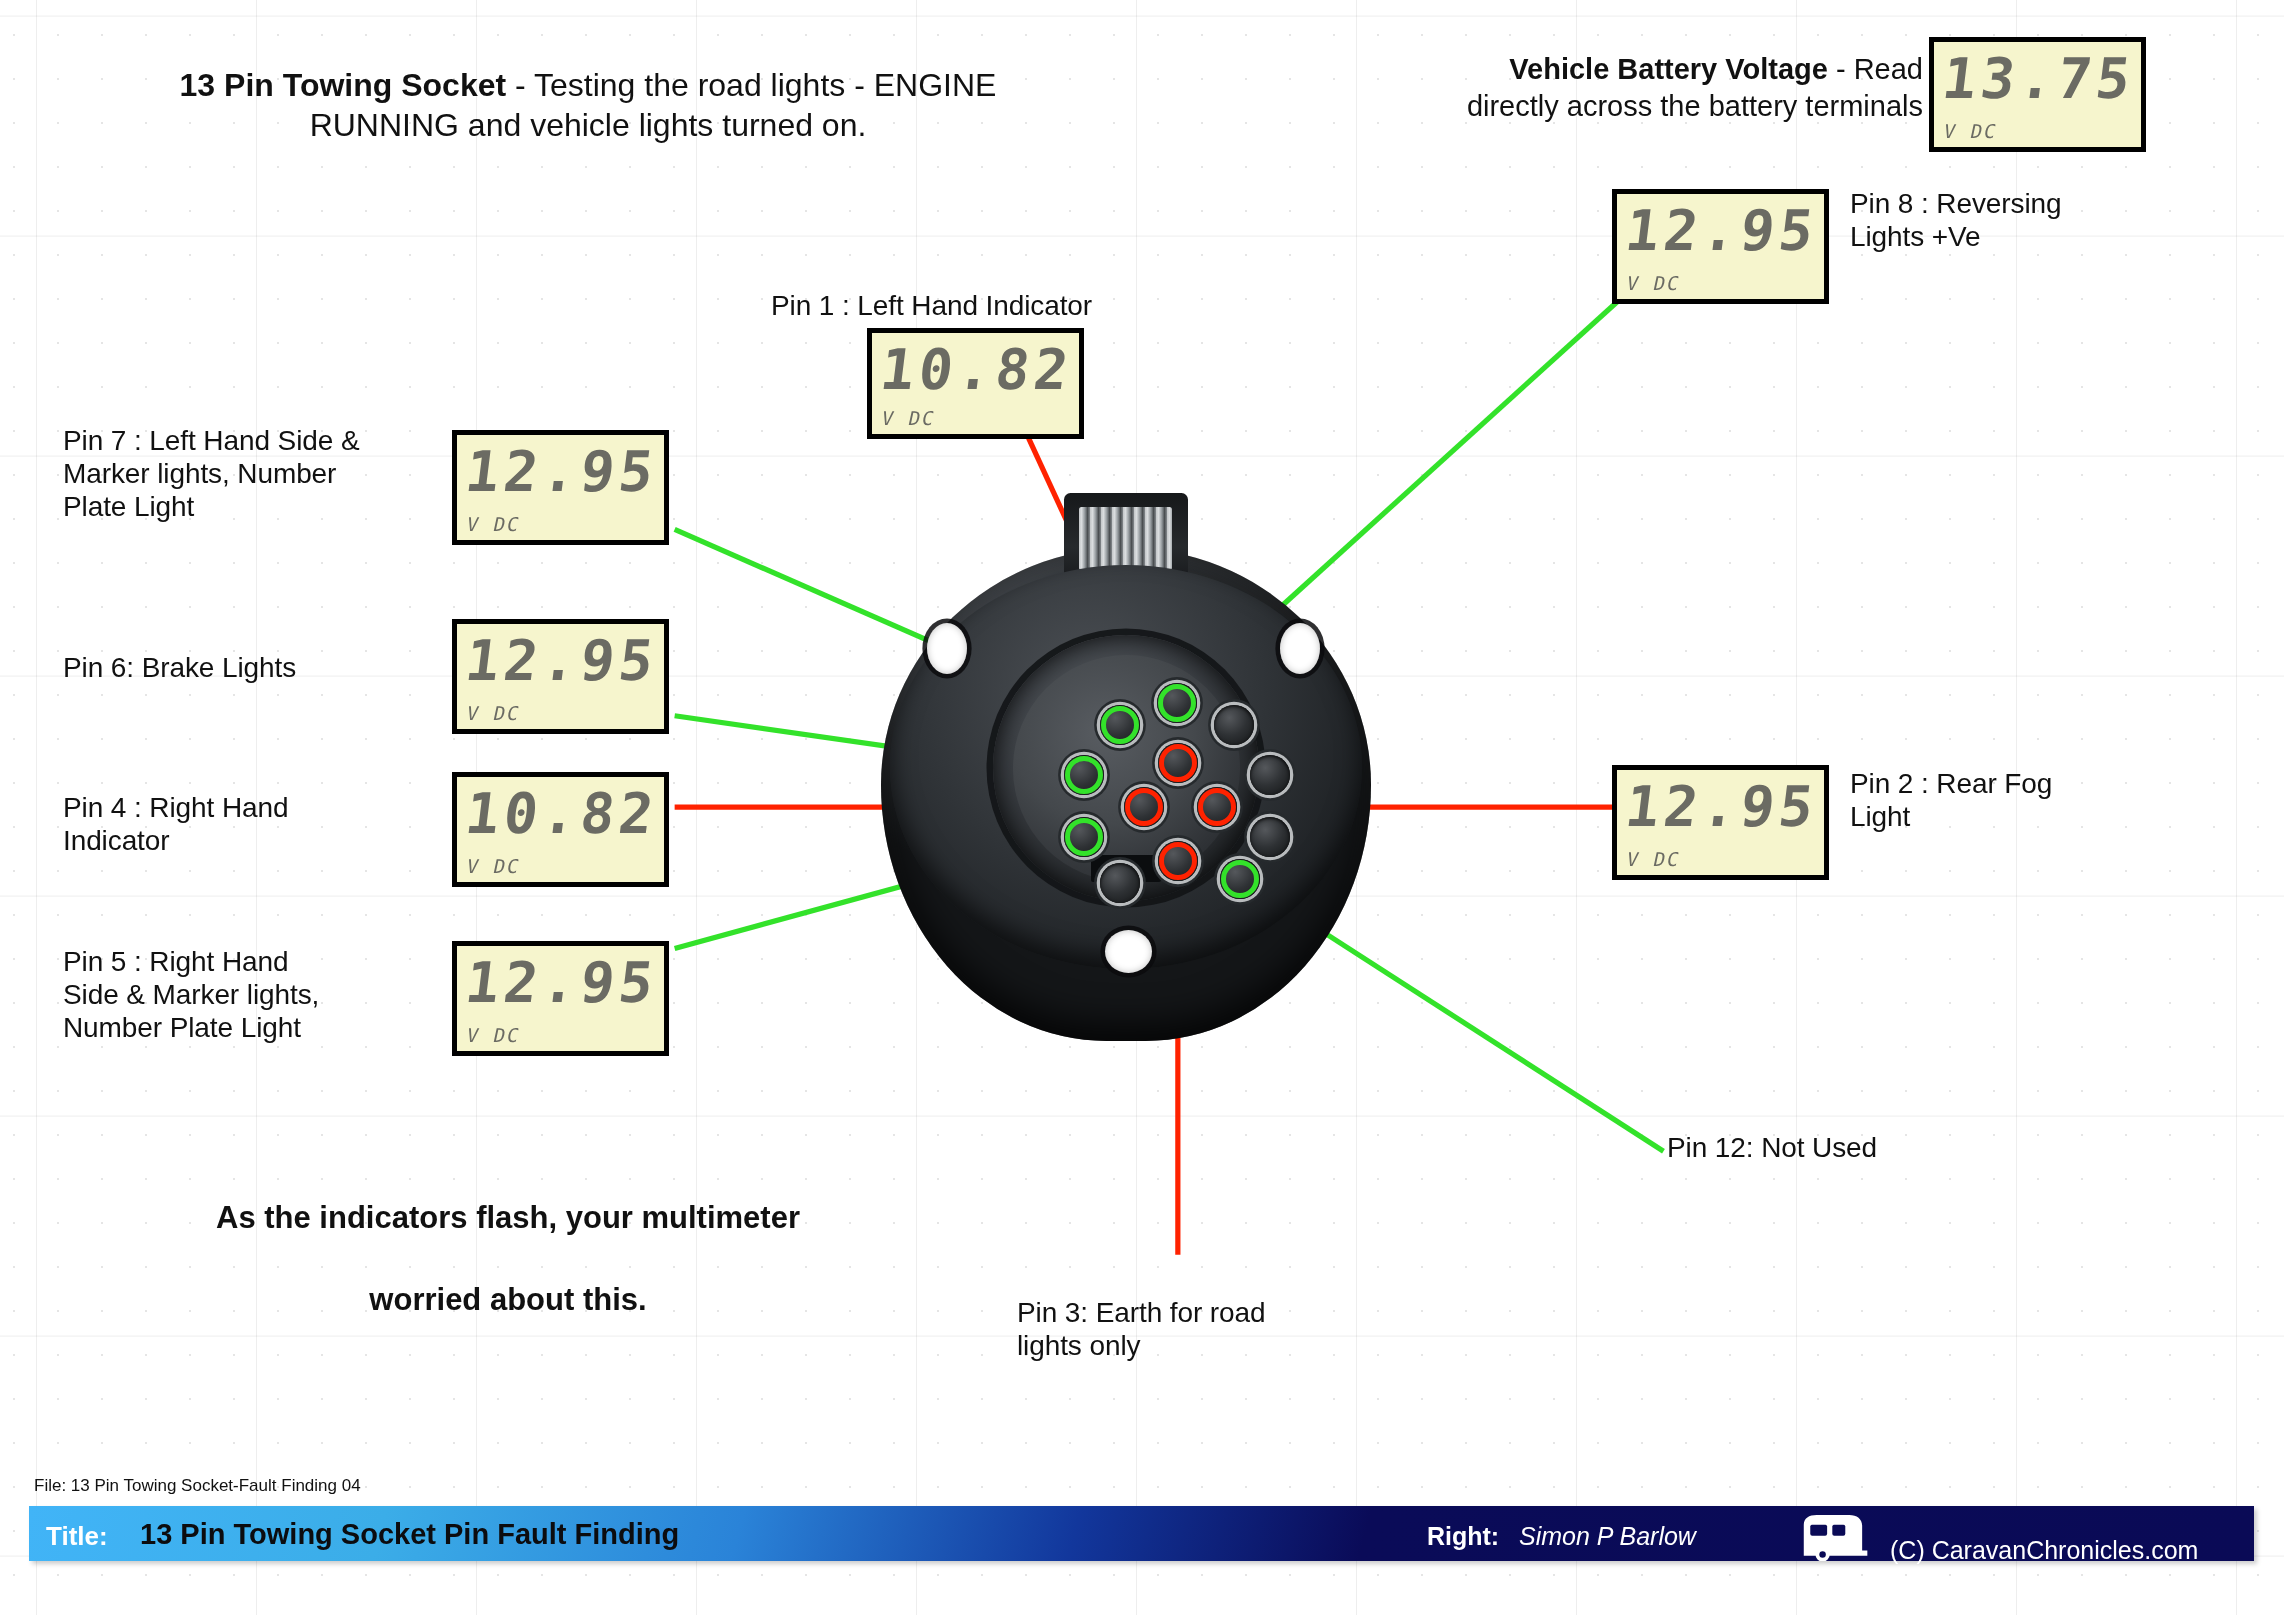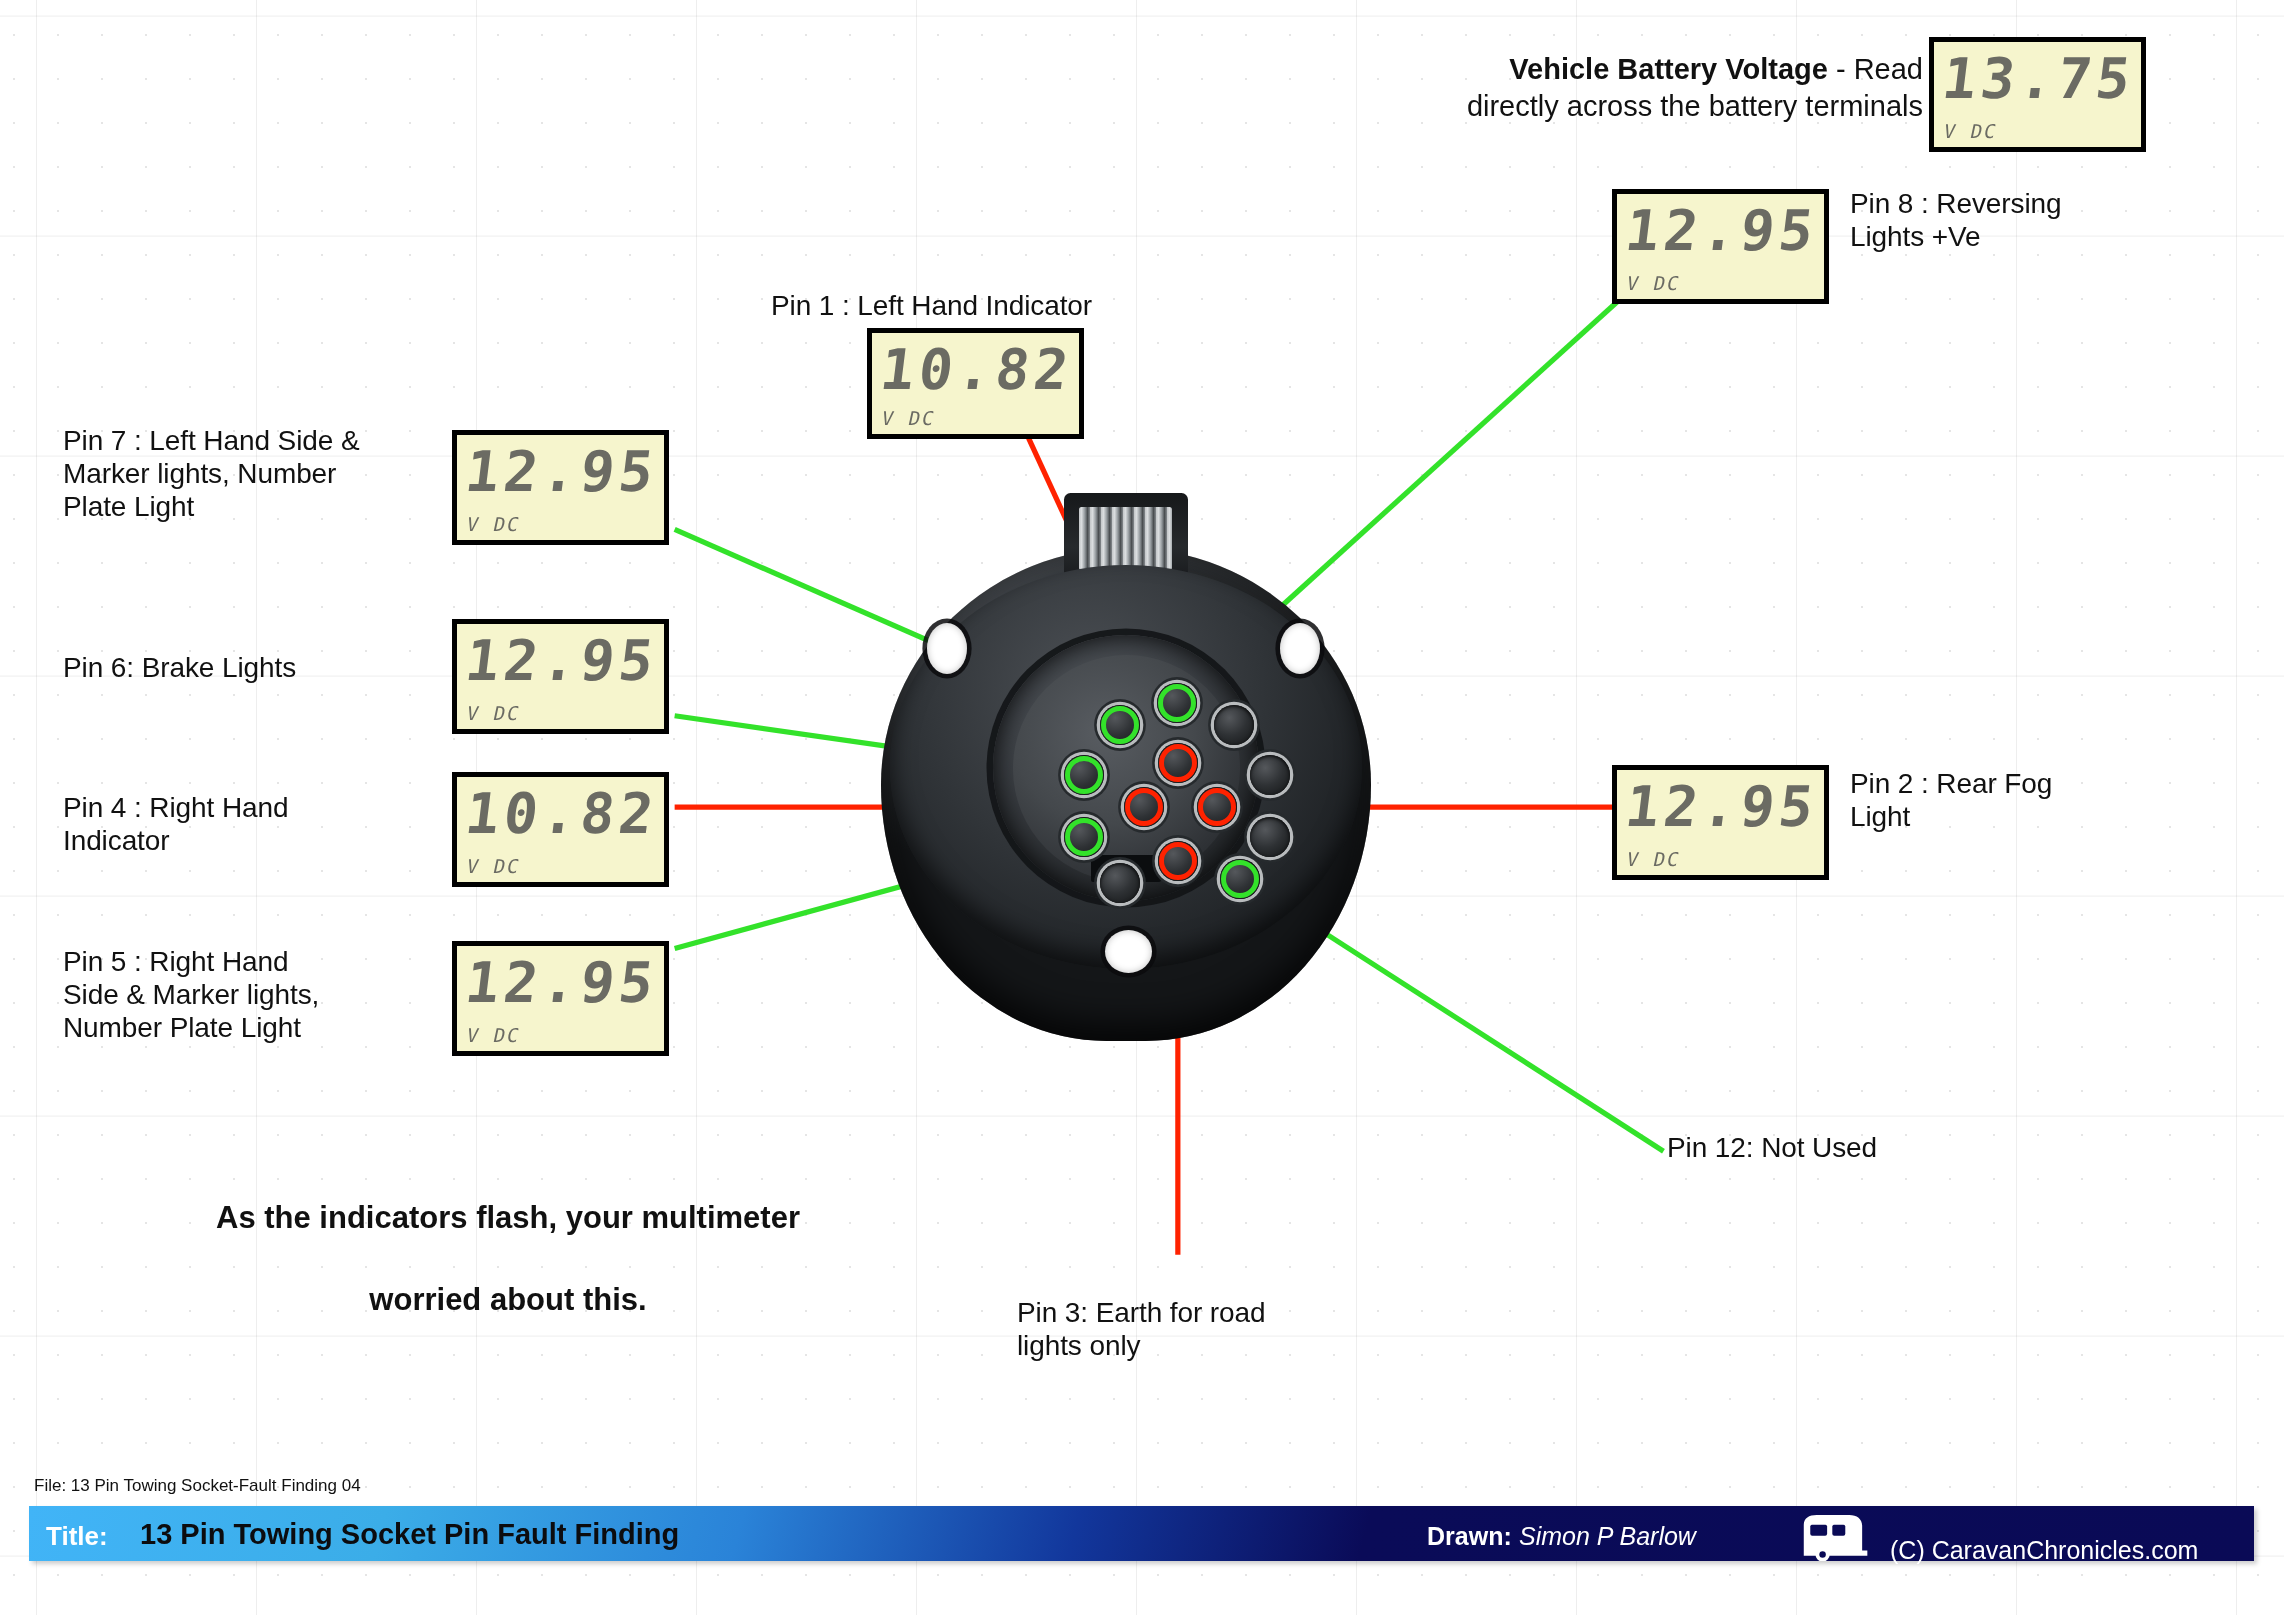--- a/index.html
+++ b/index.html
@@ -263,20 +263,24 @@
 
     <line x1="1868" y1="1238" x2="2488" y2="1238" stroke="#ff2200" stroke-width="8"></line>
 
     <line x1="1035" y1="1455" x2="1663" y2="1283" stroke="#33e22a" stroke-width="8"></line>
 
     <line x1="1807" y1="1320" x2="1807" y2="1925" stroke="#ff2200" stroke-width="8"></line>
 
     <line x1="1903" y1="1348" x2="2552" y2="1766" stroke="#33e22a" stroke-width="8"></line>
   </svg>
 
+  <div class="txt hdr-title" style="left:70px; top:66px; width:1036px;">
+    <span class="b">13 Pin Towing Socket</span><span> - Testing the road lights - ENGINE</span><br>
+    <span>RUNNING and vehicle lights turned on.</span>
+  </div>
 
   <div class="txt batt" style="left:1304px; top:51px; width:619px;">
     <span class="b">Vehicle Battery Voltage</span><span> - Read</span><br>
     <span>directly across the battery terminals</span>
   </div>
   <div class="lcd" style="left:1929px; top:37px; width:217px; height:115px;">
     <div class="digits">13.75</div>
     <div class="units">V  DC</div>
   </div>
 
@@ -393,21 +397,21 @@
     <div class="pin-ring" style="left:263px; top:314px;"></div>
     <div class="pin-ring" style="left:336px; top:314px;"></div>
     <div class="pin-ring green" style="left:203px; top:344px;"></div>
     <div class="pin-ring" style="left:297px; top:368px;"></div>
     <div class="pin-ring green" style="left:359px; top:386px;"></div>
   </div>
 
   <div id="footer">
     <div class="f-title-lbl">Title:</div>
     <div class="f-title-val">13 Pin Towing Socket Pin Fault Finding</div>
-    <div class="f-drawn-lbl">Drawn:</div>
+    <div class="f-drawn-lbl">Right:</div>
     <div class="f-drawn-val">Simon P Barlow</div>
     <svg id="caravan-icon" viewBox="0 0 140 74">
       <path fill="#ffffff" d="M18 18 C18 8 26 3 38 3 L88 3 C100 3 108 9 108 20 L108 58 L116 58 L116 66 L18 66 Z"></path>
       <rect x="28" y="18" width="26" height="17" rx="3" fill="#0a0a56"></rect>
       <rect x="62" y="18" width="20" height="17" rx="3" fill="#0a0a56"></rect>
       <circle cx="47" cy="64" r="11" fill="#ffffff"></circle>
       <circle cx="47" cy="64" r="5" fill="#0a0a56"></circle>
     </svg>
     <div class="f-copy">(C) CaravanChronicles.com</div>
   </div>

